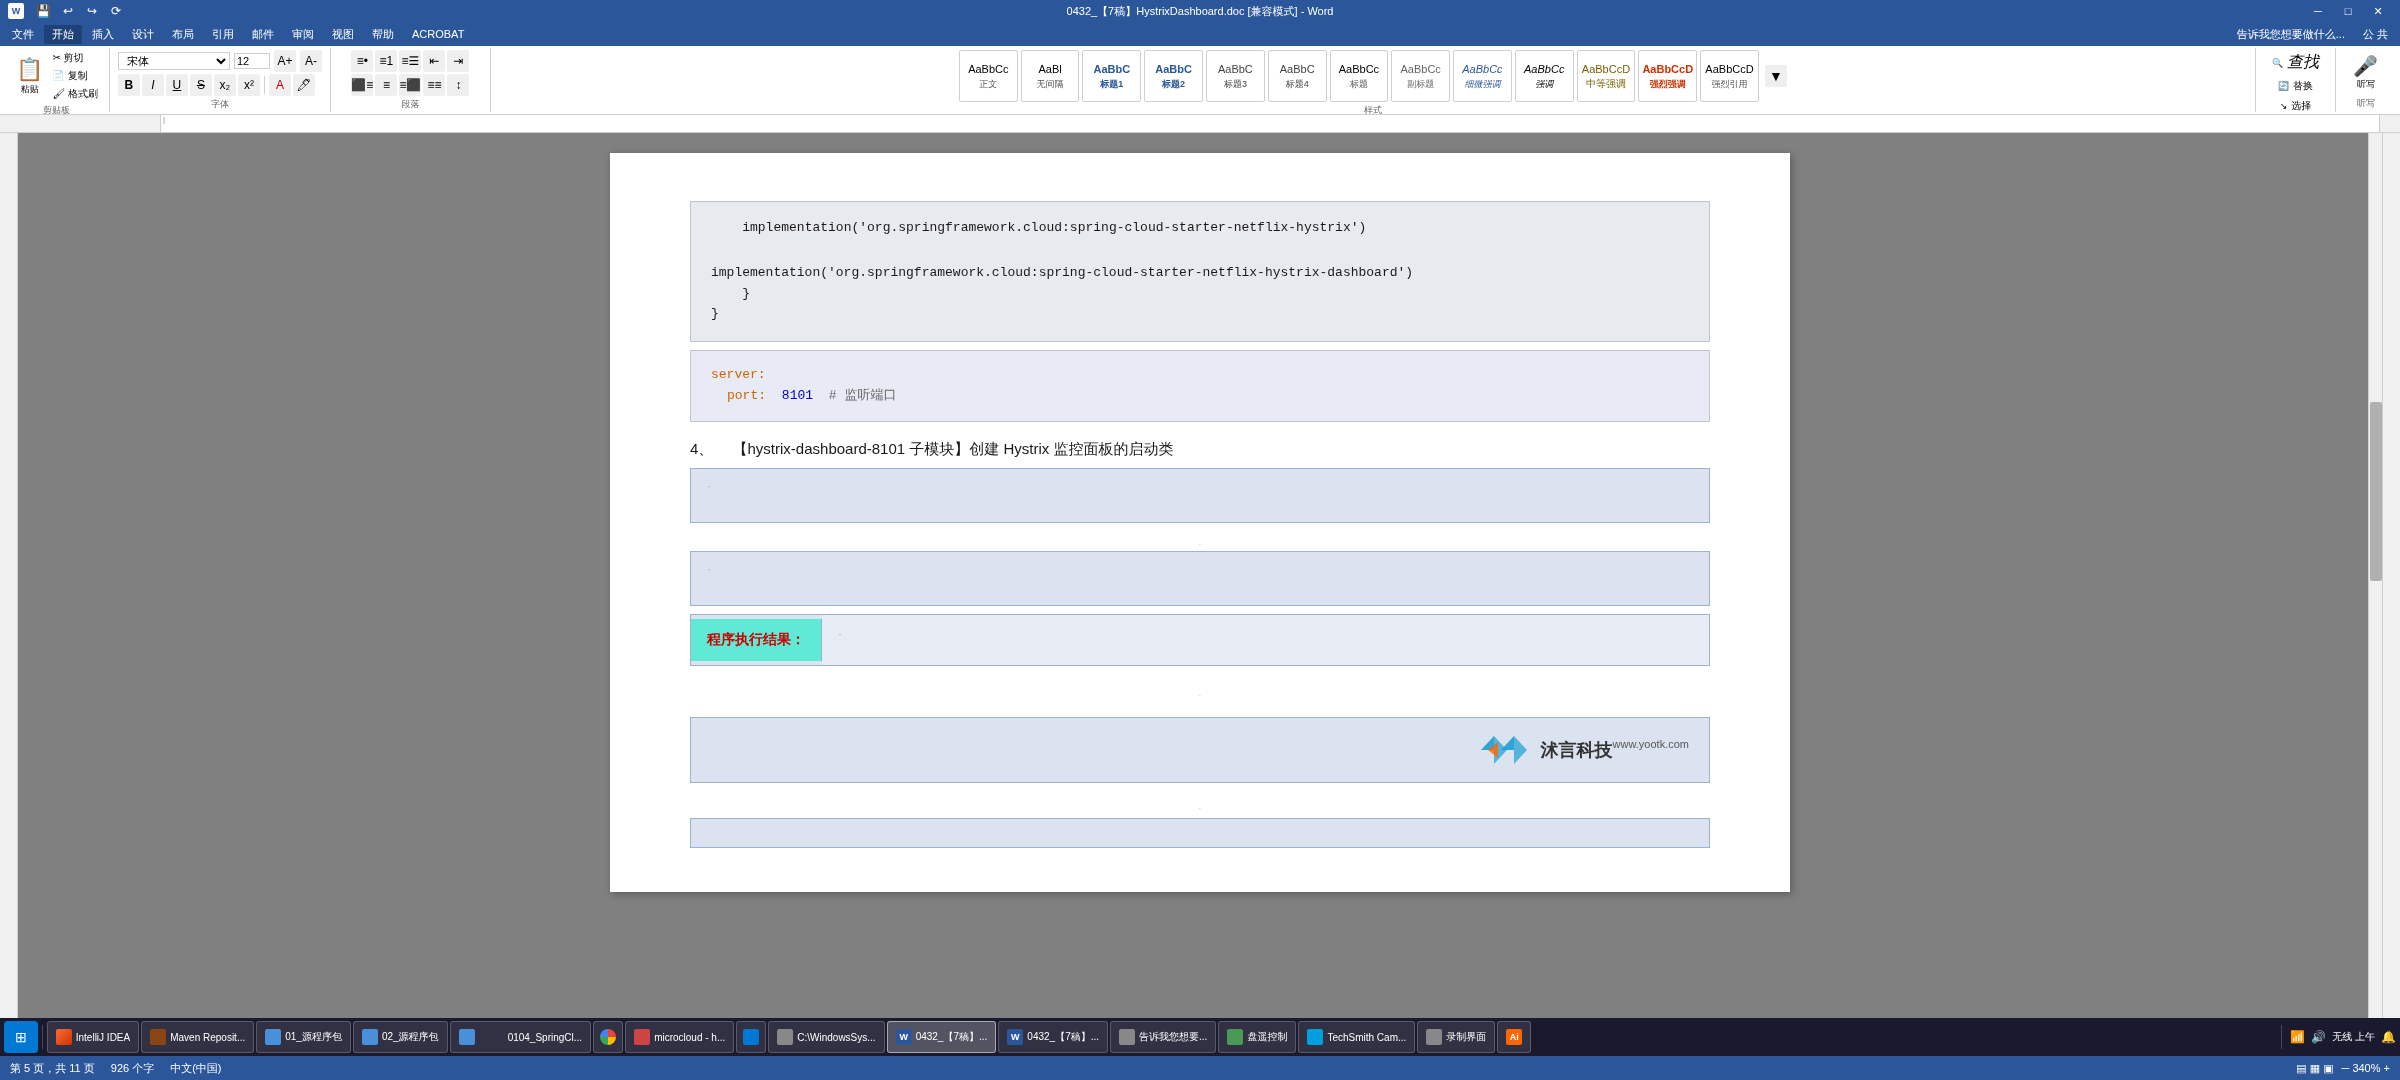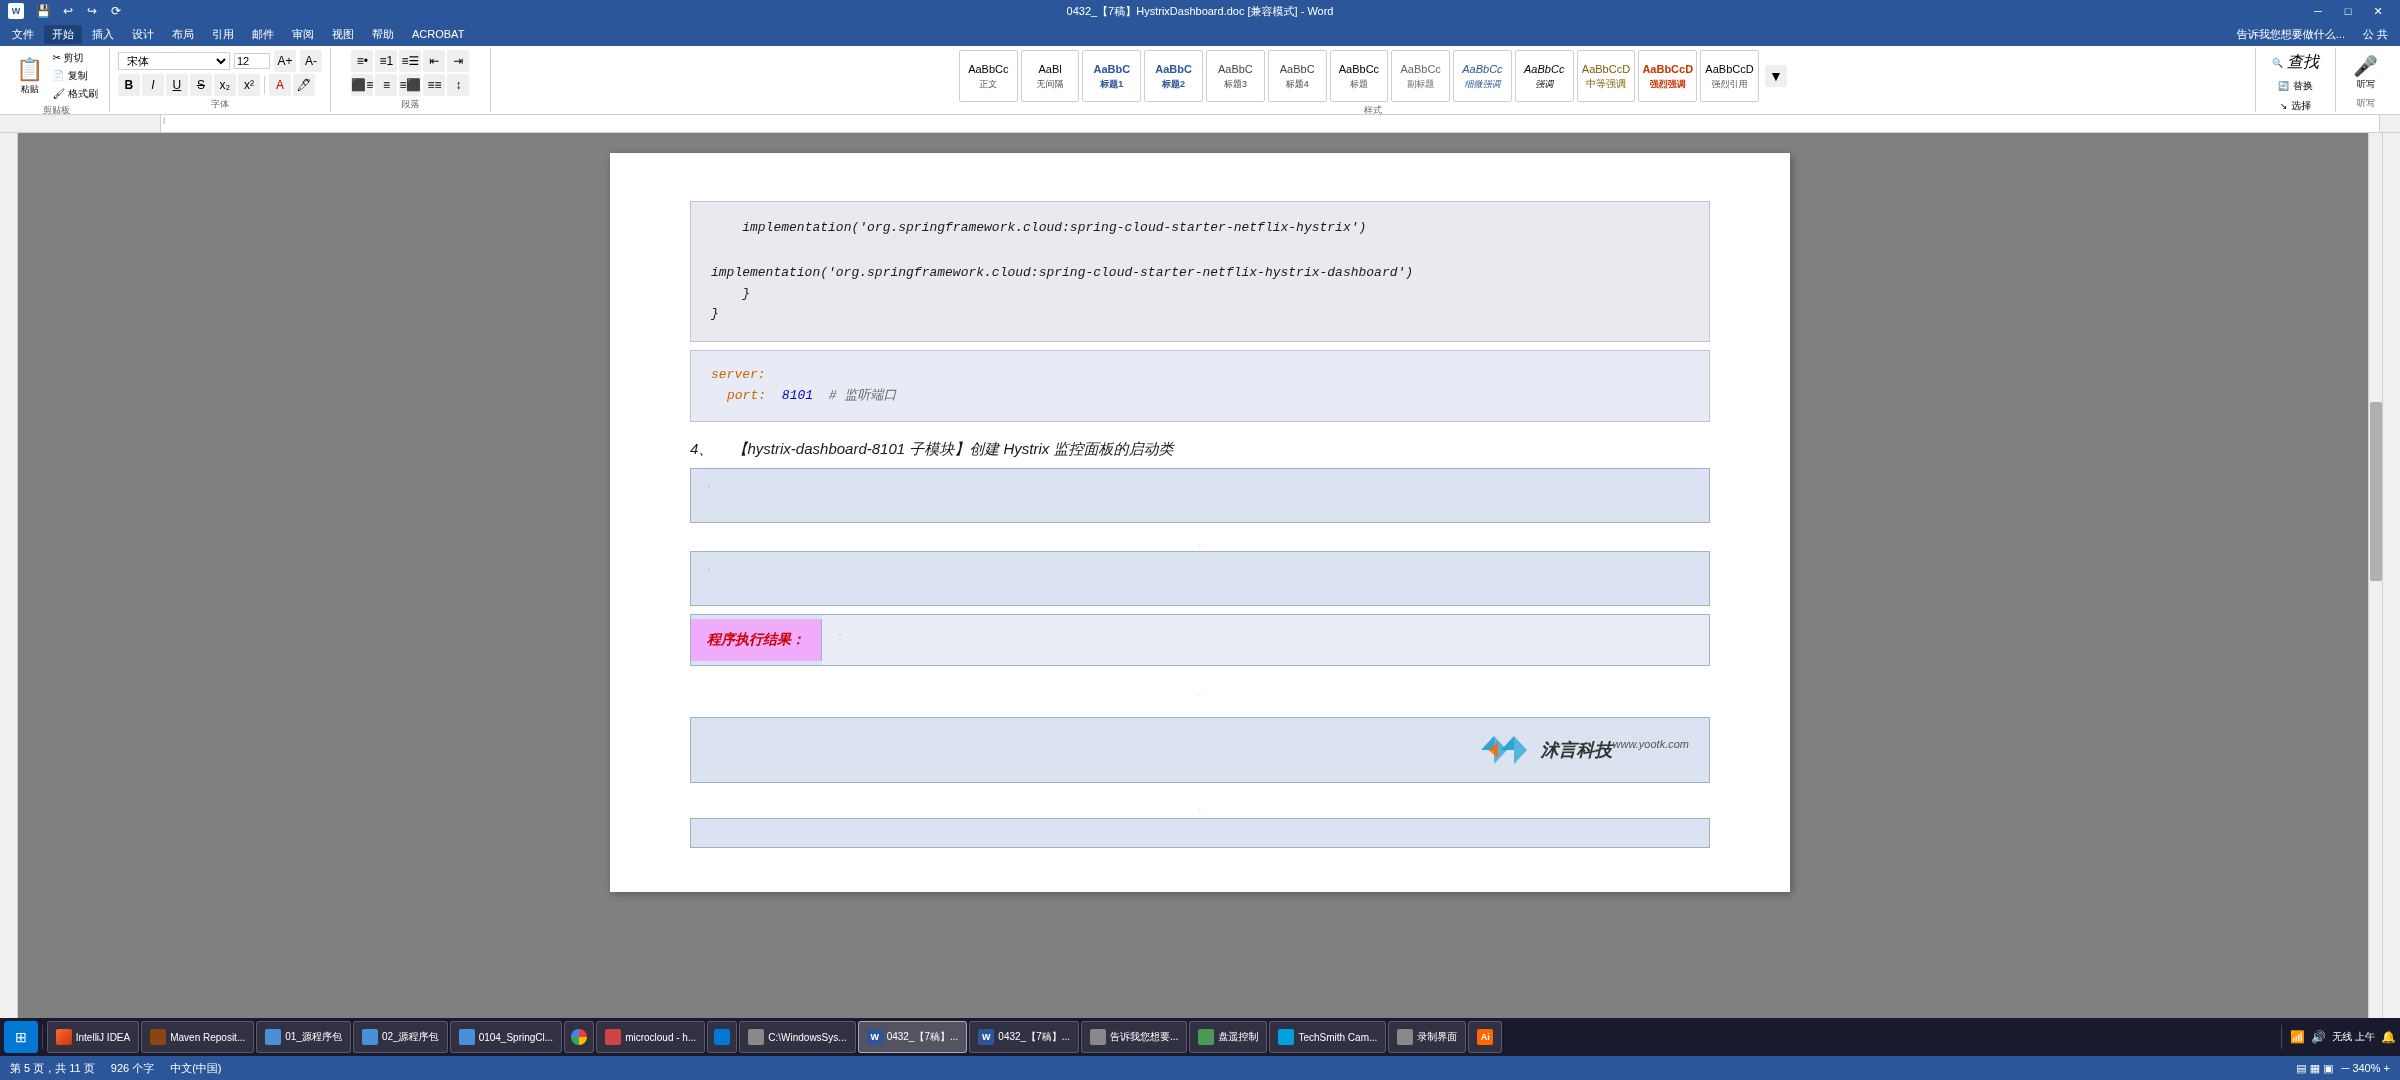--- a/index.html
+++ b/index.html
@@ -215,21 +215,20 @@
       flex-direction: column;
       align-items: center;
     }
 
     .doc-page {
       width: 1180px;
       background: white;
       padding: 40px 80px;
       box-shadow: 2px 2px 8px rgba(0,0,0,0.3);
       position: relative;
-      font-style: italic;
     }
 
     
     .code-block {
       background: #e8eaf0;
       border: 1px solid #c0c4d0;
       padding: 16px 20px;
       margin: 8px 0;
       font-family: 'Courier New', monospace;
       font-size: 13px;
@@ -260,21 +259,21 @@
     
     .result-box {
       background: #dce3f0;
       border: 1px solid #a0b0d0;
       min-height: 50px;
       margin: 8px 0;
       display: flex;
       align-items: center;
     }
     .result-label {
-      background: #f0abfc;
+      background: #5eead4;
       padding: 12px 16px;
       font-size: 14px;
       font-weight: bold;
       color: #cc0000;
       border-right: 1px solid #a0b0d0;
       white-space: nowrap;
     }
     .result-content {
       flex: 1;
       padding: 12px 16px;
@@ -788,21 +787,21 @@
     <span style="font-size:10px;">01_源程序包</span>
   </div>
 
   <div class="taskbar-btn">
     <div class="taskbar-icon" style="background:#4a90d9;"></div>
     <span style="font-size:10px;">02_源程序包</span>
   </div>
 
   <div class="taskbar-btn">
     <div class="taskbar-icon" style="background:#4a90d9;"></div>
-    <span style="font-size:10px;">0104_SpringCl...</span>
+    <span style="font-size:10px;margin-left:29px;">0104_SpringCl...</span>
   </div>
 
   <div class="taskbar-btn" style="padding:0 6px;">
     <div class="taskbar-icon" style="background:conic-gradient(#ea4335 0deg 90deg,#fbbc05 90deg 180deg,#34a853 180deg 270deg,#4285f4 270deg 360deg);border-radius:50%;"></div>
   </div>
 
   <div class="taskbar-btn">
     <div class="taskbar-icon" style="background:#cc4444;"></div>
     <span style="font-size:10px;">microcloud - h...</span>
   </div>

